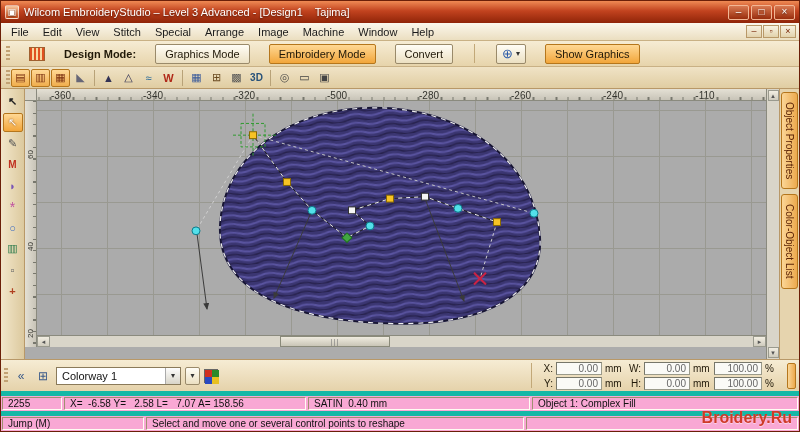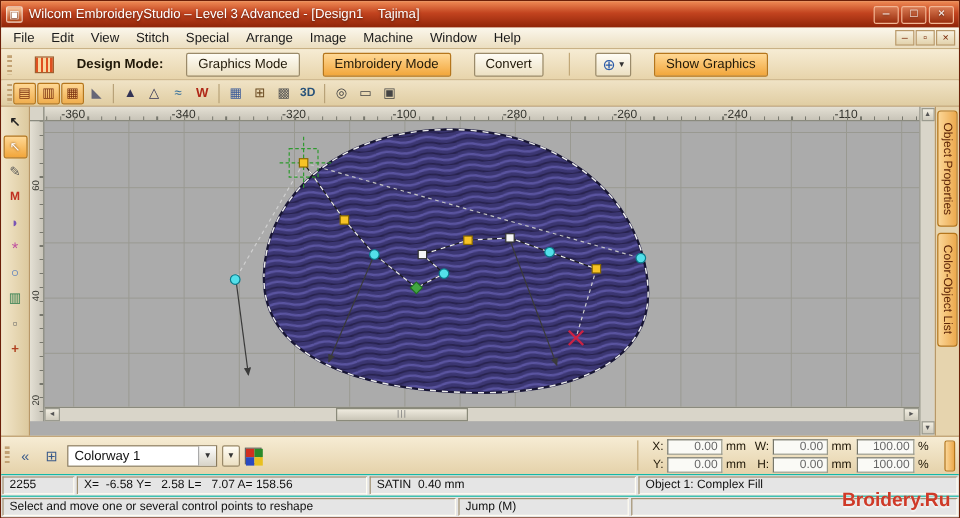--- a/index.html
+++ b/index.html
@@ -77,21 +77,21 @@
   .spacer { flex:1; }
   .coord-grid { display:flex; flex-direction:column; gap:2px; }
   .coord-row { display:flex; align-items:center; gap:3px; font-size:10px; color:#201808; }
   .clabel { width:15px; text-align:right; }
   .cfield { width:46px; height:13px; background:#fafaf6; border:1px solid #9a9a8a; border-top-color:#77776a; border-left-color:#77776a; color:#666; font-size:10px; line-height:11px; text-align:right; padding-right:3px; }
   .cfield.wide { width:48px; }
   .cunit { width:18px; }
   .orange-grip { width:9px; height:26px; border-radius:2px; background:linear-gradient(90deg,#fbd697,#eca94d); border:1px solid #b5761c; }
 
   
-  .statusbar, .hintbar { flex:0 0 18px; display:flex; background:#e5e5e5; border-top:1px solid #14b8a6; font-size:10px; color:#111; }
+  .statusbar, .hintbar { flex:0 0 18px; display:flex; background:#f9a8d4; border-top:5px solid #14b8a6; font-size:10px; color:#111; }
   .seg { margin:1px; border:1px solid; border-color:#a09070 #fffdf2 #fffdf2 #a09070; display:flex; align-items:center; padding:0 5px; white-space:pre; overflow:hidden; }
   .seg-stitches { flex:0 0 60px; }
   .seg-pointer { flex:0 0 242px; }
   .seg-stitchinfo { flex:0 0 222px; }
   .seg-flex { flex:1; }
   .seg-hint { flex:0 0 378px; }
   .seg-mode { flex:0 0 142px; }
 
   .watermark { position:absolute; right:7px; bottom:4px; font-size:16px; font-weight:bold; color:#cf3a28; z-index:20; text-shadow:0 1px 1px rgba(255,255,255,.55); }
 </style>
@@ -179,21 +179,21 @@
       <span class="ltool" style="color:#666">▫</span>
       <span class="ltool" style="color:#b04020;font-weight:bold">+</span>
     </div>
 
     <div class="canvas-wrap">
       <div class="ruler-corner"></div>
       <div class="hruler">
         <span class="hnum" style="left:24px">-360</span>
         <span class="hnum" style="left:116px">-340</span>
         <span class="hnum" style="left:208px">-320</span>
-        <span class="hnum" style="left:300px">-100</span>
+        <span class="hnum" style="left:300px">-500</span>
         <span class="hnum" style="left:392px">-280</span>
         <span class="hnum" style="left:484px">-260</span>
         <span class="hnum" style="left:576px">-240</span>
         <span class="hnum" style="left:668px">-110</span>
         <span class="ticks"></span>
       </div>
       <div class="vruler">
         <span class="vnum" style="top:49px">60</span>
         <span class="vnum" style="top:141px">40</span>
         <span class="vnum" style="top:228px">20</span>
@@ -319,19 +319,19 @@
   </div>
 
   <div class="statusbar">
     <div class="seg seg-stitches">2255</div>
     <div class="seg seg-pointer">X=  -6.58 Y=   2.58 L=   7.07 A= 158.56</div>
     <div class="seg seg-stitchinfo">SATIN  0.40 mm</div>
     <div class="seg seg-flex">Object 1: Complex Fill</div>
   </div>
 
   <div class="hintbar">
+    <div class="seg seg-mode">Jump (M)</div>
     <div class="seg seg-hint">Select and move one or several control points to reshape</div>
-    <div class="seg seg-mode">Jump (M)</div>
     <div class="seg seg-flex"></div>
   </div>
 
   <div class="watermark">Broidery.Ru</div>
 </div>
 
 </body></html>

